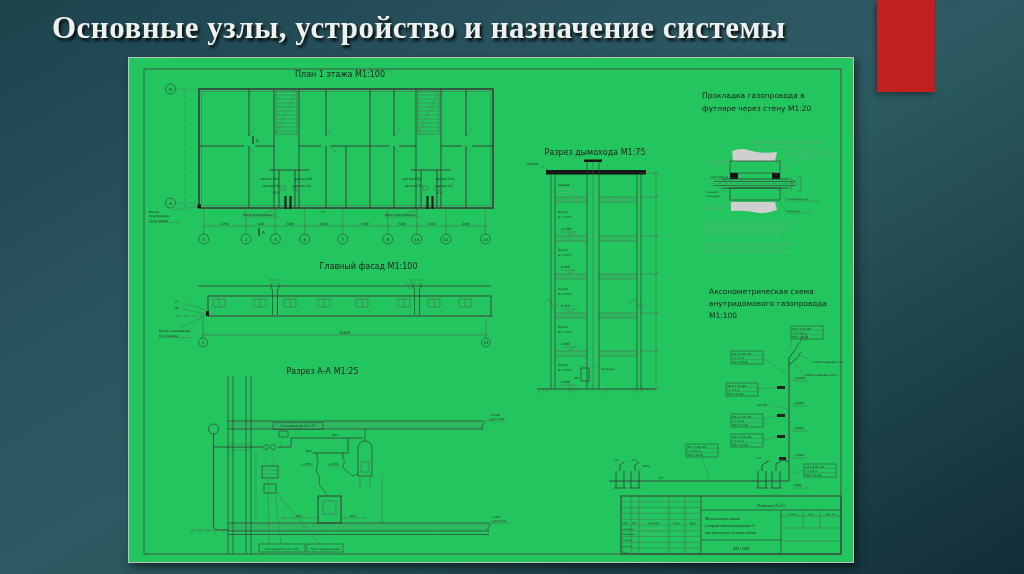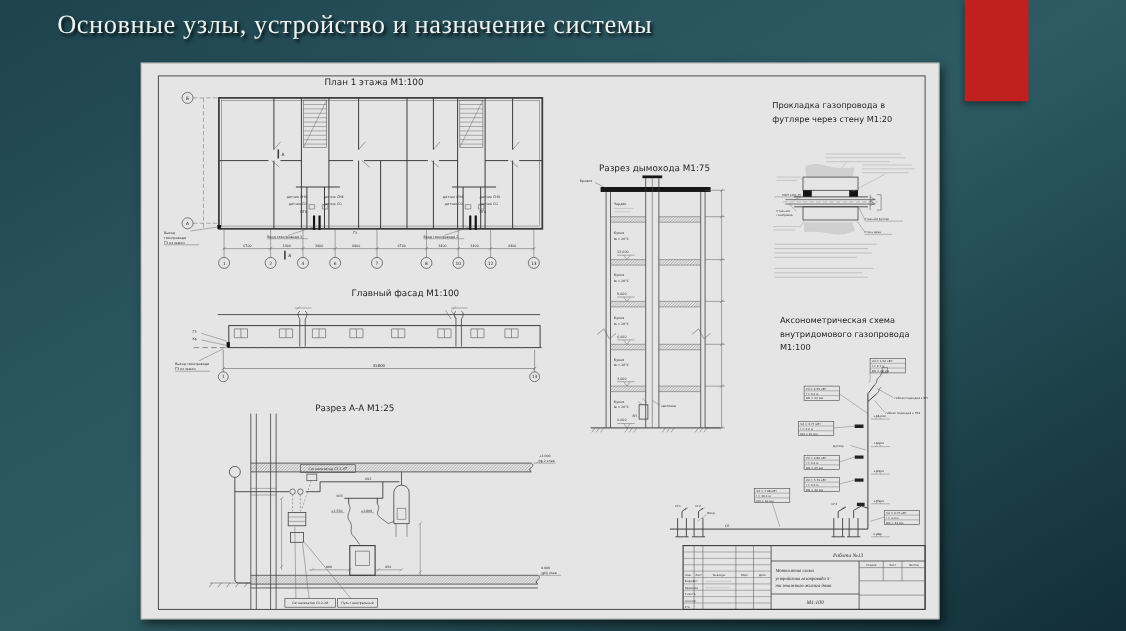--- a/index.html
+++ b/index.html
@@ -1,24 +1,24 @@
 <!DOCTYPE html>
 <html><head>
 <meta charset="utf-8">
 <style>
   html,body{margin:0;padding:0;}
   body{width:1024px;height:574px;overflow:hidden;position:relative;
        background:linear-gradient(150deg,#1d434d 0%,#2a545e 32%,#2e5b63 50%,#20474f 72%,#122e36 100%);
        font-family:"DejaVu Sans",sans-serif;}
   .slide-title{position:absolute;left:52px;top:10px;width:820px;
-       font-family:"Liberation Serif","DejaVu Serif",serif;font-weight:normal;font-size:24px;
+       font-family:"Liberation Serif","DejaVu Serif",serif;font-weight:bold;font-size:31px;
        color:#eef2ef;letter-spacing:.5px;text-shadow:2px 3px 3px rgba(0,0,0,.85);white-space:nowrap;}
   .red-accent{position:absolute;left:877px;top:0;width:58px;height:92px;background:#c0201f;
        box-shadow:-2px 3px 5px rgba(0,0,0,.35);}
-  .sheet{position:absolute;left:128px;top:57px;width:724px;height:504px;background:#e5e5e5;
+  .sheet{position:absolute;left:128px;top:57px;width:724px;height:504px;background:#22c55e;
        border:1px solid #bfc1bd;box-shadow:3px 4px 8px rgba(0,0,0,.55);}
   svg{display:block;}
   text{fill:#2b2b2b;font-family:"DejaVu Sans",sans-serif;}
   .h{font-size:8px;fill:#1f1f1f;}
   .t4{font-size:4px;} .t35{font-size:3.5px;} .t3{font-size:3px;} .t28{font-size:2.8px;} .t26{font-size:2.6px;} .t24{font-size:2.4px;}
   .ital{font-family:"Liberation Serif","DejaVu Serif",serif;font-style:italic;}
   .mid{text-anchor:middle;} .end{text-anchor:end;}
   .ln{stroke:#3b3b3b;fill:none;} .thin{stroke:#5a5a5a;fill:none;} .hair{stroke:#999;fill:none;}
 </style>
 </head>

